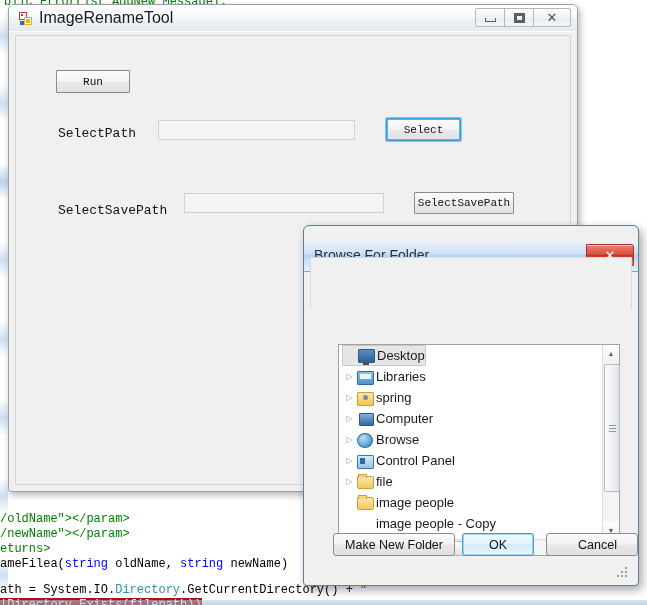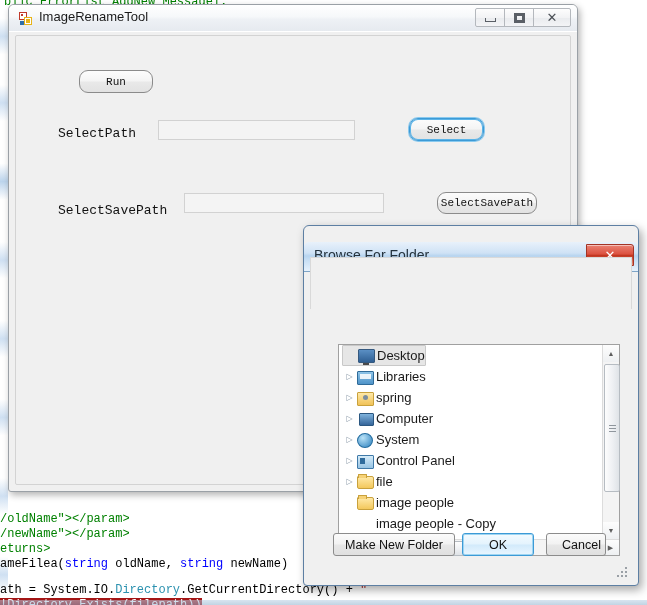--- a/index.html
+++ b/index.html
@@ -34,21 +34,21 @@
     box-sizing:border-box;
   }
   .form-titlebar {
     position:absolute; left:0; top:0; right:0; height:26px;
     background:linear-gradient(to bottom,#ffffff 0%,#f6f8fa 45%,#eef1f5 55%,#e6eaef 100%);
     border-radius:5px 5px 0 0;
     border-bottom:1px solid #ffffff;
   }
   .form-icon { position:absolute; left:10px; top:7px; width:14px; height:14px; }
   .form-title {
-    position:absolute; left:30px; top:4px; font-size:13px; color:#1b1b1b;
+    position:absolute; left:30px; top:4px; font-size:16px; color:#1b1b1b;
     font-family:"Liberation Sans", sans-serif;
   }
   .win-btns { position:absolute; right:6px; top:3px; display:flex; }
   .win-btn {
     width:30px; height:19px; border:1px solid #b4b8bd; margin-left:-1px;
     background:linear-gradient(to bottom,#fdfdfd 0%,#f2f3f5 50%,#e9ebee 51%,#f3f4f6 100%);
     display:flex; align-items:center; justify-content:center;
     box-sizing:border-box;
   }
   .win-btn:first-child { border-radius:2px 0 0 2px; }
@@ -67,23 +67,23 @@
   .wf-label {
     position:absolute; font-family:"Liberation Mono","DejaVu Sans Mono",monospace;
     font-size:13px; color:#111; white-space:nowrap;
   }
   .wf-textbox {
     position:absolute; background:#f4f4f4; border:1px solid #d2d2d2; box-sizing:border-box;
   }
   .wf-button {
     position:absolute; box-sizing:border-box;
     background:linear-gradient(to bottom,#fcfcfc 0%,#f4f4f4 48%,#e9e9e9 52%,#e2e2e2 100%);
-    border:1px solid #8b8b8b; border-radius:9px;
+    border:1px solid #8b8b8b; border-radius:1px;
     font-family:"Liberation Mono","DejaVu Sans Mono",monospace; font-size:11px; color:#111;
-    display:flex; align-items:center; justify-content:center;margin-left:23px;
+    display:flex; align-items:center; justify-content:center;
   }
   .wf-button.focused {
     border:1px solid #3c9ad6;
     box-shadow:0 0 0 1px #5bb4e8 inset, 0 0 0 1px #89c9ee;
   }
 
   
   .dialog {
     position:absolute; left:303px; top:225px; width:336px; height:361px;
     border:1px solid #5d7fa3; border-radius:6px 6px 4px 4px;
@@ -323,21 +323,21 @@
                 <span class="ic-computer"></span>
               </span>
             <span class="tw-label">Computer</span>
           </div>
 
           <div class="tree-item">
             <span class="tw-arrow">▷</span>
             <span class="tw-icon">
                 <span class="ic-network"></span>
               </span>
-            <span class="tw-label">System</span>
+            <span class="tw-label">Browse</span>
           </div>
 
           <div class="tree-item">
             <span class="tw-arrow">▷</span>
             <span class="tw-icon">
                 <span class="ic-cpanel"></span>
               </span>
             <span class="tw-label">Control Panel</span>
           </div>
 
@@ -380,21 +380,21 @@
             <div class="hsb-grip"></div>
           </div>
           <div class="hsb-arrow right">▶</div>
         </div>
 
       </div>
 
       <div class="dlg-buttons">
         <div class="dlg-btn" style="left:23px; width:122px;">Make New Folder</div>
         <div class="dlg-btn default" style="left:152px; width:72px;">OK</div>
-        <div class="dlg-btn" style="left:236px; width:60px;padding-left:11px;">Cancel</div>
+        <div class="dlg-btn" style="left:236px; width:92px;padding-left:11px;">Cancel</div>
       </div>
 
       <div class="resize-grip"></div>
 
     </div>
   </div>
 
   <div class="taskbar-sliver"></div>
 
 </div>

